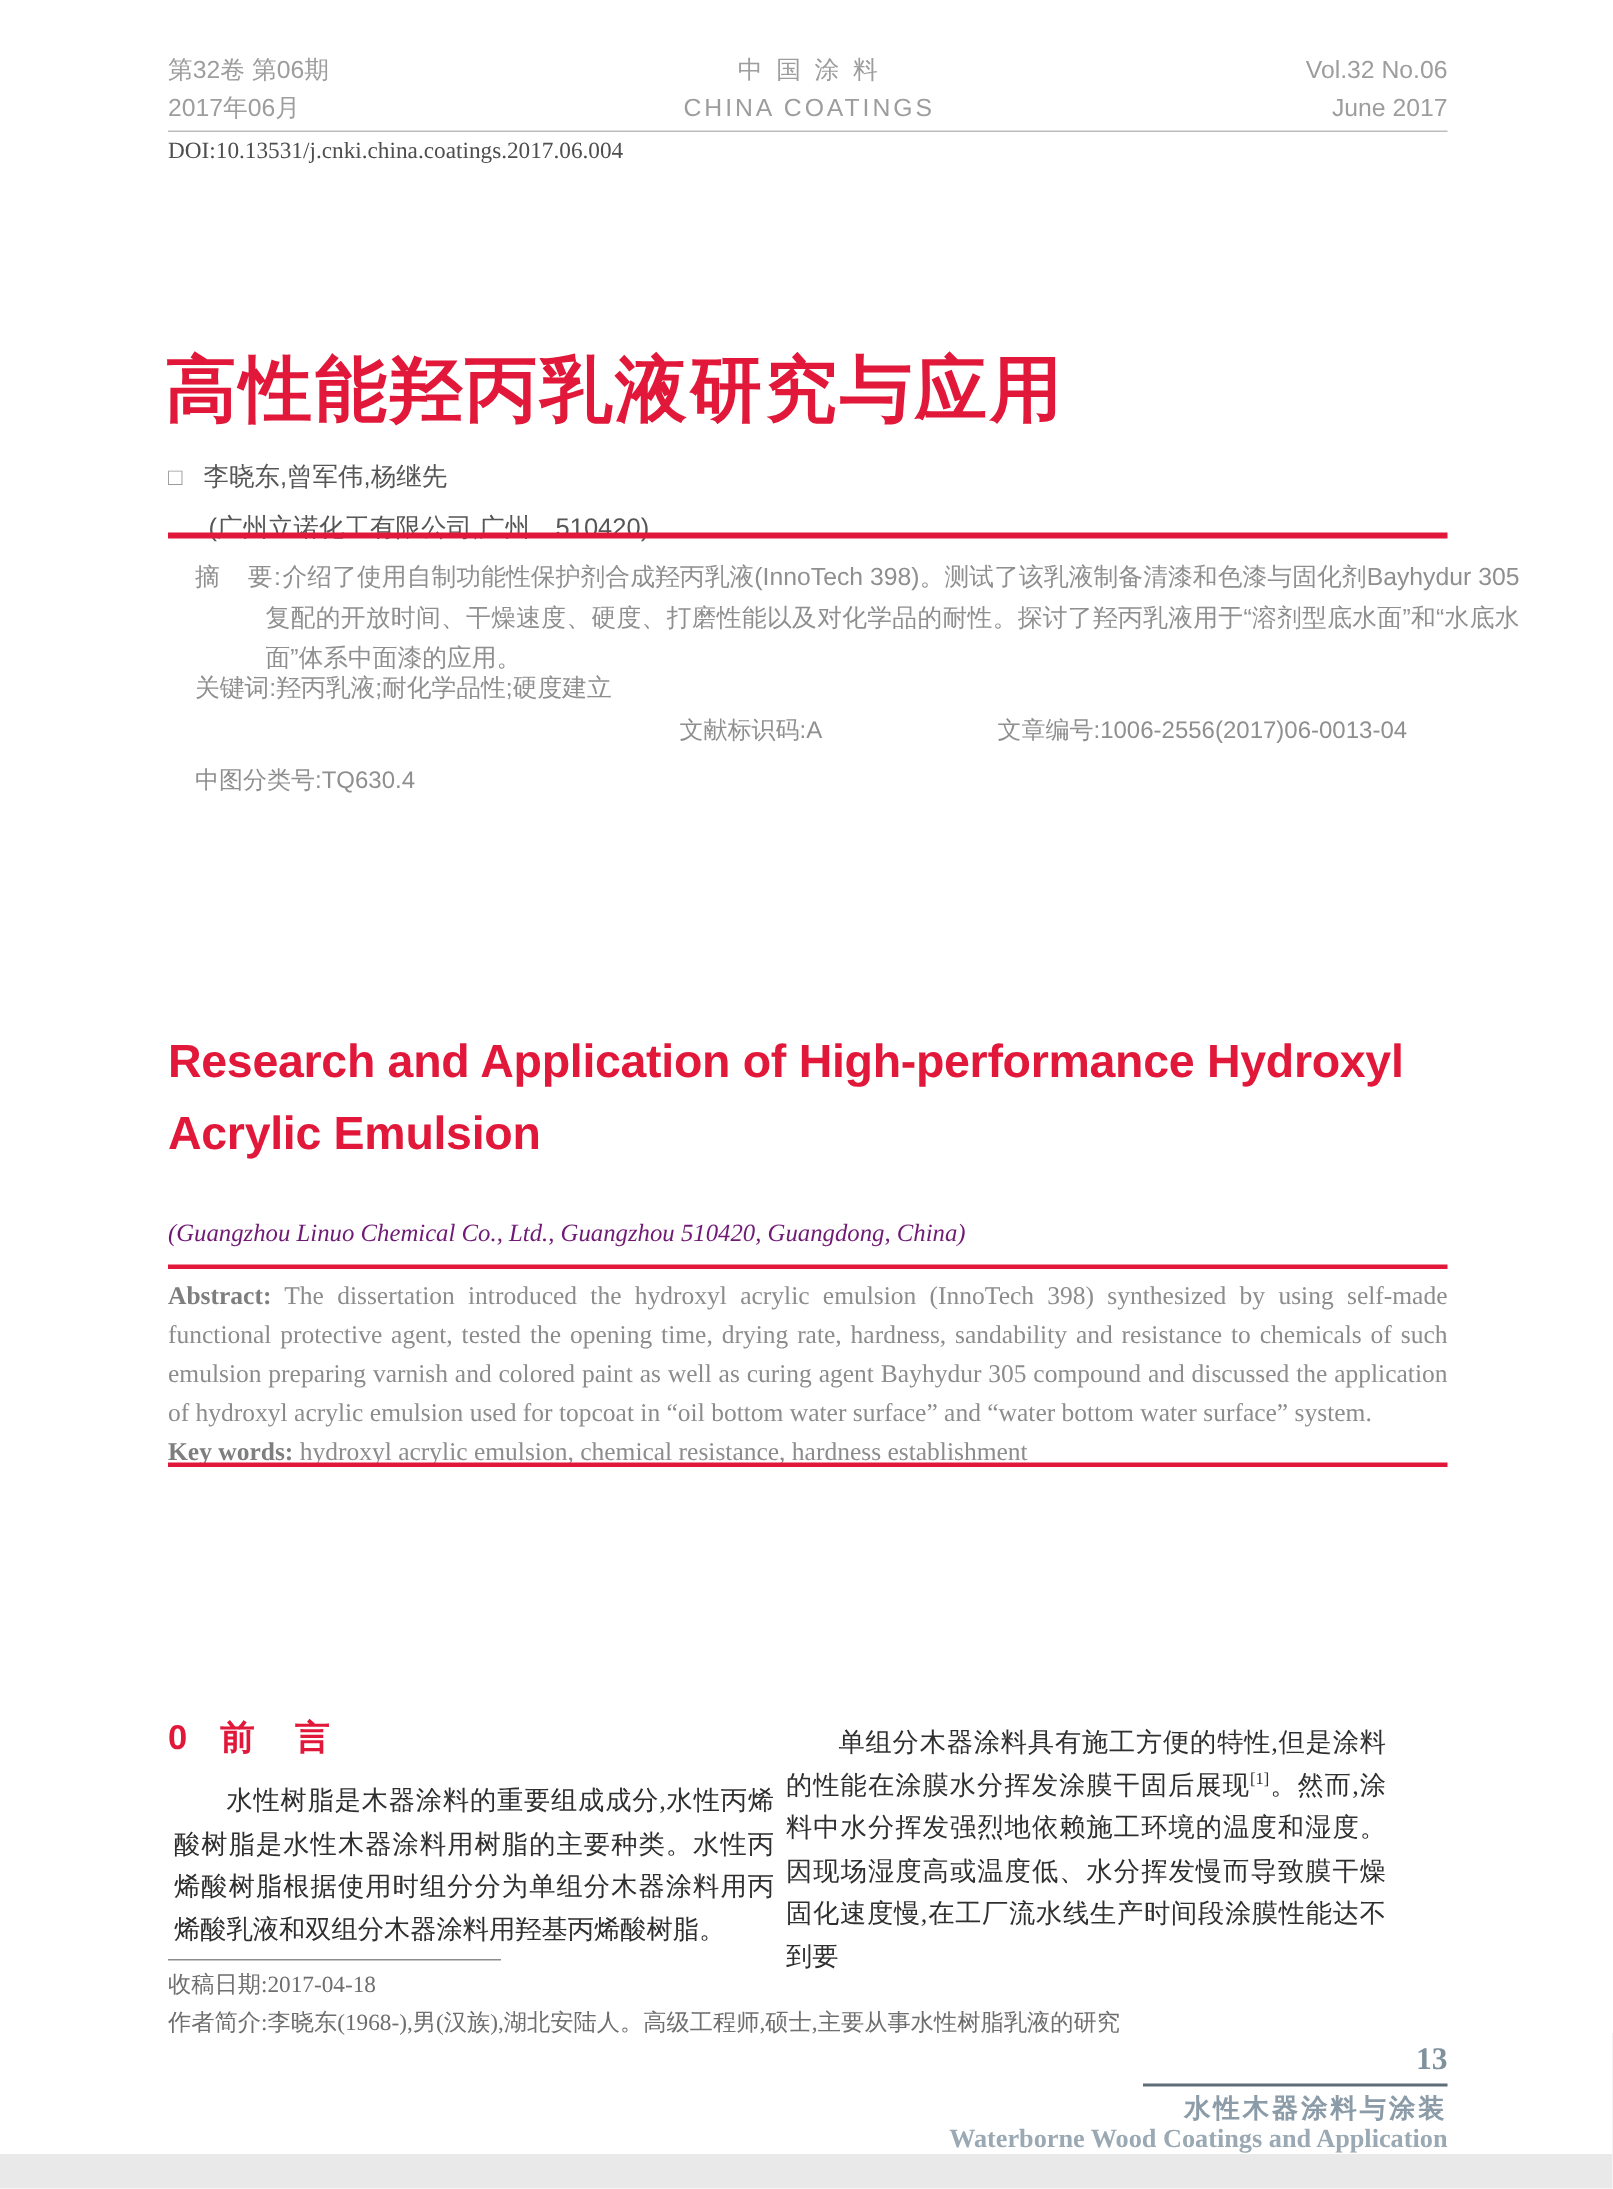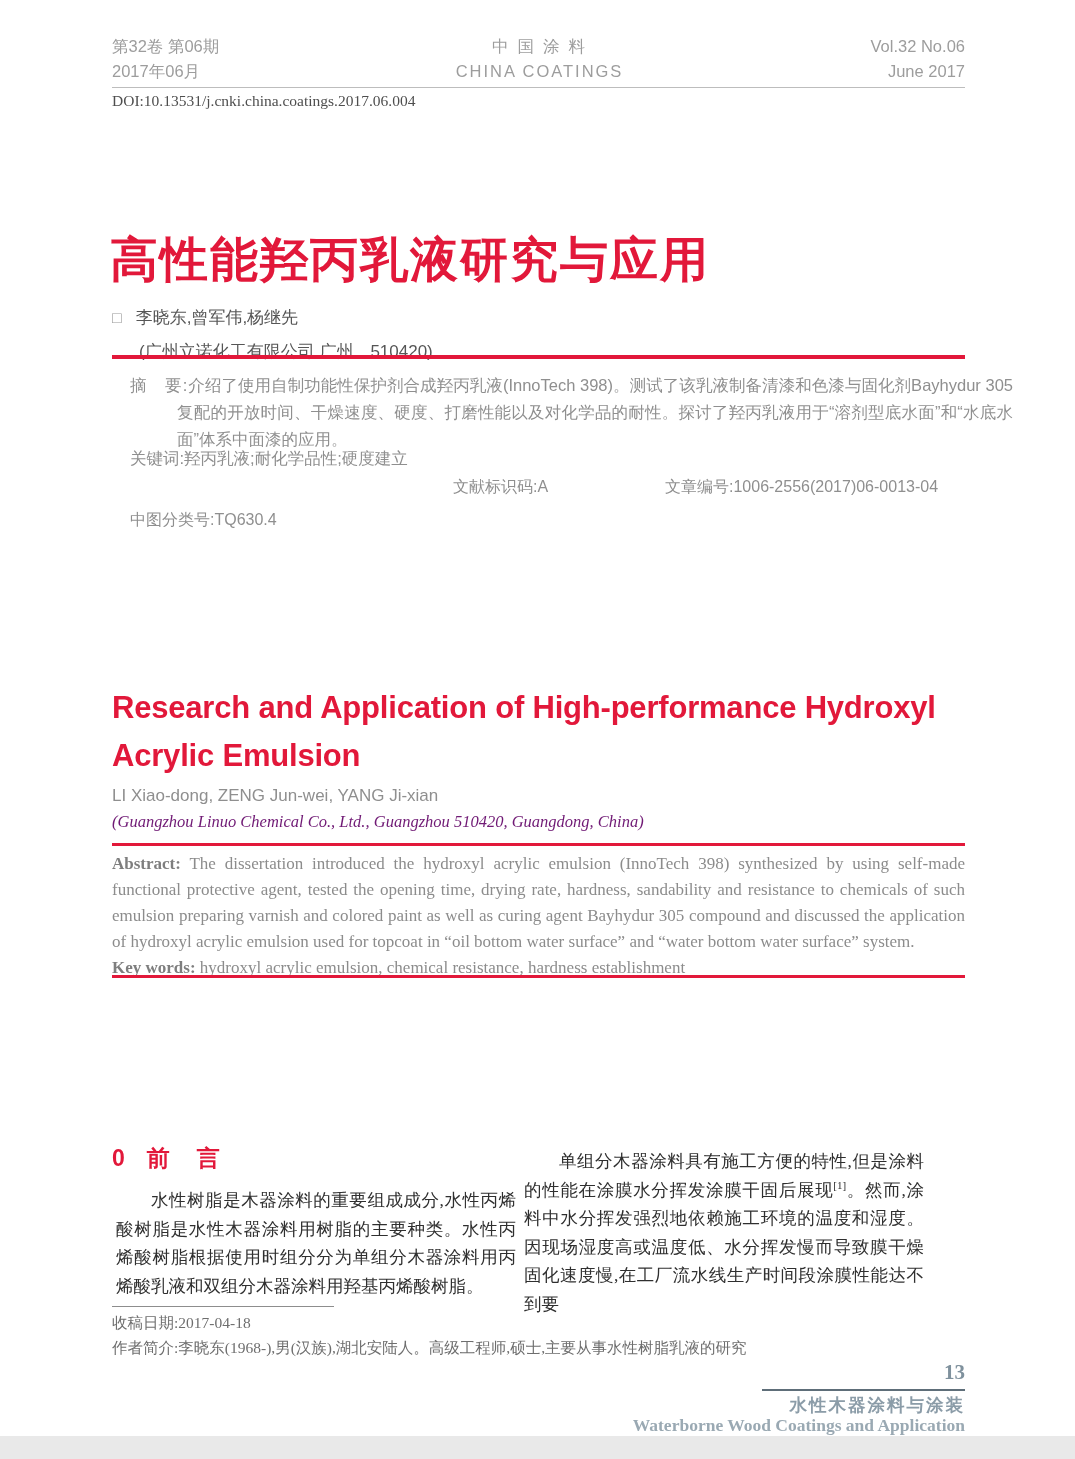--- a/index.html
+++ b/index.html
@@ -121,21 +121,20 @@
   <div class="abs abstract-cn" style="top:372px;">
     <span class="lbl">摘　要:</span><span>介绍了使用自制功能性保护剂合成羟丙乳液(InnoTech 398)。测试了该乳液制备清漆和色漆与固化剂Bayhydur 305复配的开放时间、干燥速度、硬度、打磨性能以及对化学品的耐性。探讨了羟丙乳液用于“溶剂型底水面”和“水底水面”体系中面漆的应用。</span>
   </div>
   <div class="abs kw-cn" style="top:448px;">关键词:羟丙乳液;耐化学品性;硬度建立</div>
   <div class="abs meta-cn" style="top:478px;left:130px;margin-top:32px;">中图分类号:TQ630.4</div>
   <div class="abs meta-cn" style="top:477px;left:453px;">文献标识码:A</div>
   <div class="abs meta-cn" style="top:477px;left:665px;">文章编号:1006-2556(2017)06-0013-04</div>
 
   <div class="abs title-en" style="top:690px;">Research and Application of High-performance Hydroxyl</div>
   <div class="abs title-en" style="top:738px;">Acrylic Emulsion</div>
-  <div class="abs authors-en" style="top:786px;">LI Xiao-dong, ZENG Jun-wei, YANG Ji-xian</div>
   <div class="abs affil-en" style="top:812px;">(Guangzhou Linuo Chemical Co., Ltd., Guangzhou 510420, Guangdong, China)</div>
   <div class="abs red-rule" style="top:843px;height:3px;"></div>
 
   <div class="abs abstract-en" style="top:851px;">
     <p><span class="lbl">Abstract:</span><span> The dissertation introduced the hydroxyl acrylic emulsion (InnoTech 398) synthesized by using self-made functional protective agent, tested the opening time, drying rate, hardness, sandability and resistance to chemicals of such emulsion preparing varnish and colored paint as well as curing agent Bayhydur 305 compound and discussed the application of hydroxyl acrylic emulsion used for topcoat in “oil bottom water surface” and “water bottom water surface” system.</span></p>
     <p><span class="lbl">Key words:</span><span> hydroxyl acrylic emulsion, chemical resistance, hardness establishment</span></p>
   </div>
   <div class="abs red-rule" style="top:975px;height:3px;"></div>
 
   <div class="abs columns" style="top:1143px;">

